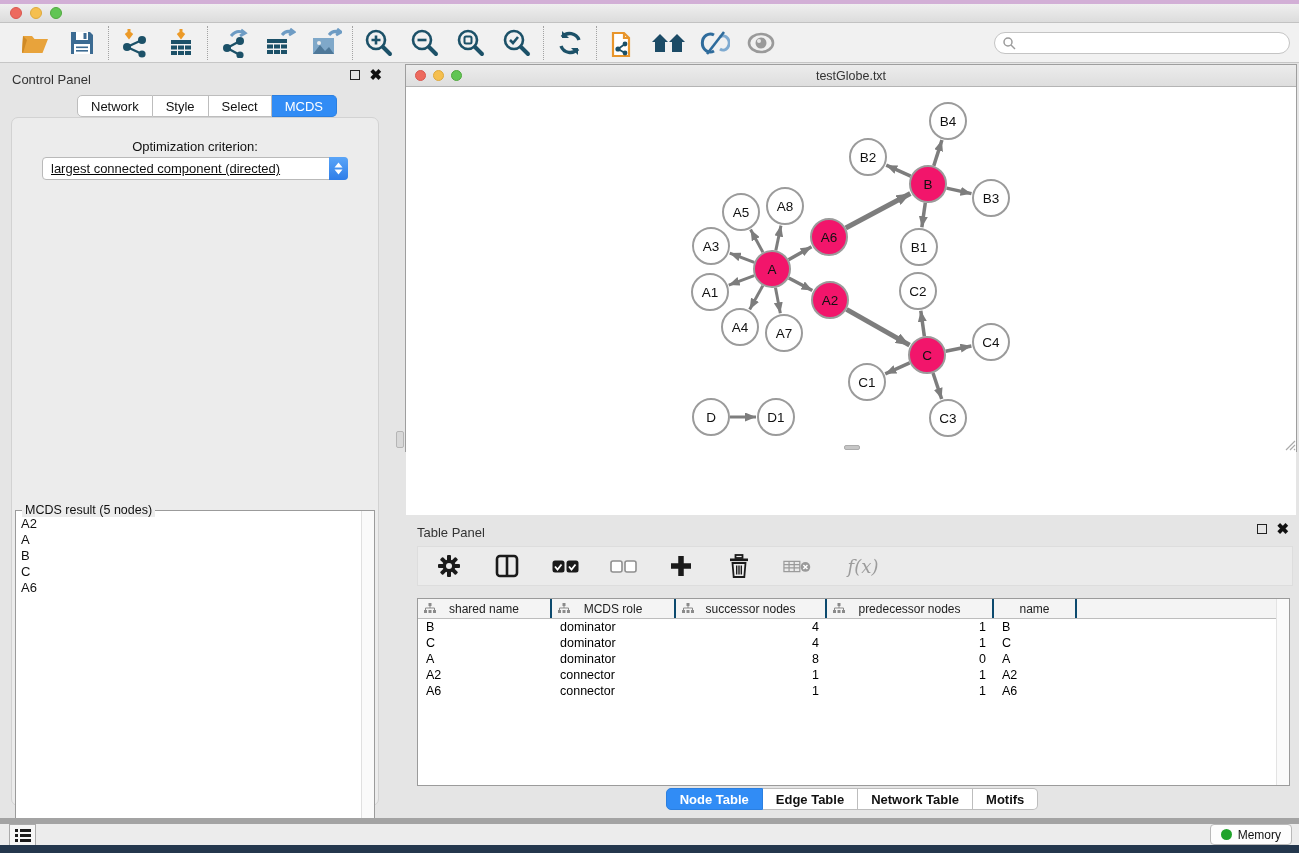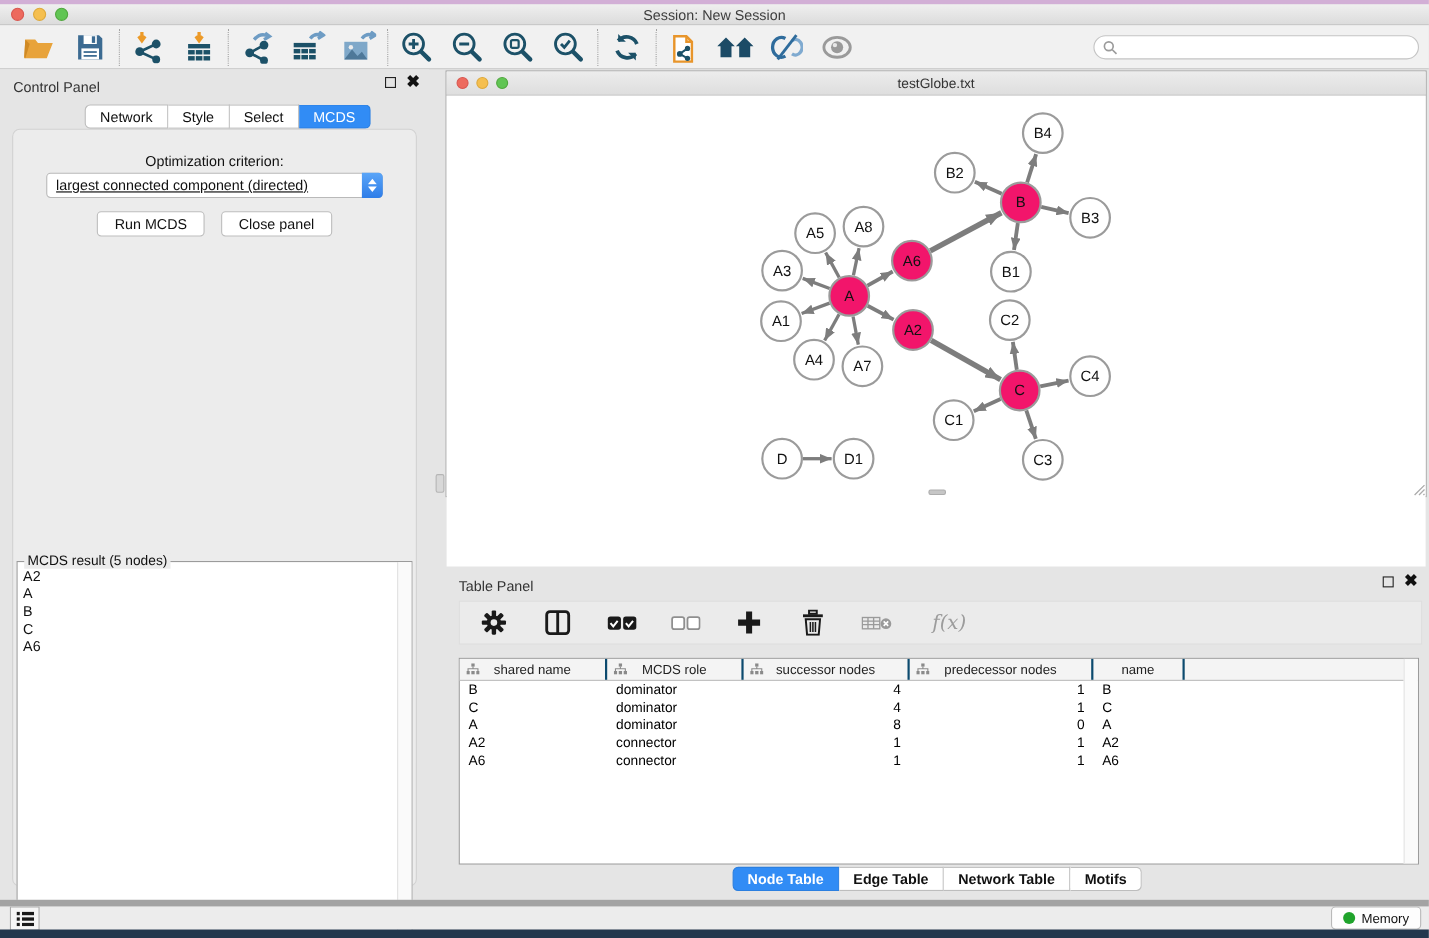--- a/index.html
+++ b/index.html
@@ -117,21 +117,20 @@
 </head>
 <body>
 
 <div class="abs desktop-top"></div>
 <div class="abs titlebar">
   <div class="lights">
     <span class="light red"></span>
     <span class="light yellow"></span>
     <span class="light green"></span>
   </div>
-  <div class="title">Session: New Session</div>
 </div>
 
 <div class="abs toolbar">
   <div class="tb-group">
     <span class="tb-btn">
       <svg width="30" height="26" viewBox="0 0 30 26">
         <path d="M2 6 h9 l2.5 3 H27 l-5.5 14 H1 z" fill="#E8A33B"></path>
         <path d="M2 6 l-1 16 1 1 4-13 z" fill="#D08A25"></path>
       </svg>
     </span>
@@ -311,24 +310,20 @@
     <div class="dropdown">
       <span class="dd-text">largest connected component (directed)</span>
       <span class="dd-stepper">
         <svg width="9" height="6" viewBox="0 0 9 6">
             <path d="M0.5 5.5 L4.5 0.5 L8.5 5.5 z" fill="#fff"></path>
           </svg>
         <svg width="9" height="6" viewBox="0 0 9 6">
             <path d="M0.5 0.5 L4.5 5.5 L8.5 0.5 z" fill="#fff"></path>
           </svg>
       </span>
-    </div>
-    <div class="cp-buttons">
-      <button class="push-btn">Run MCDS</button>
-      <button class="push-btn">Close panel</button>
     </div>
     <div class="result-box">
       <span class="result-legend">MCDS result (5 nodes)</span>
       <div class="result-list">
         <div>A2</div>
         <div>A</div>
         <div>B</div>
         <div>C</div>
         <div>A6</div>
       </div>

